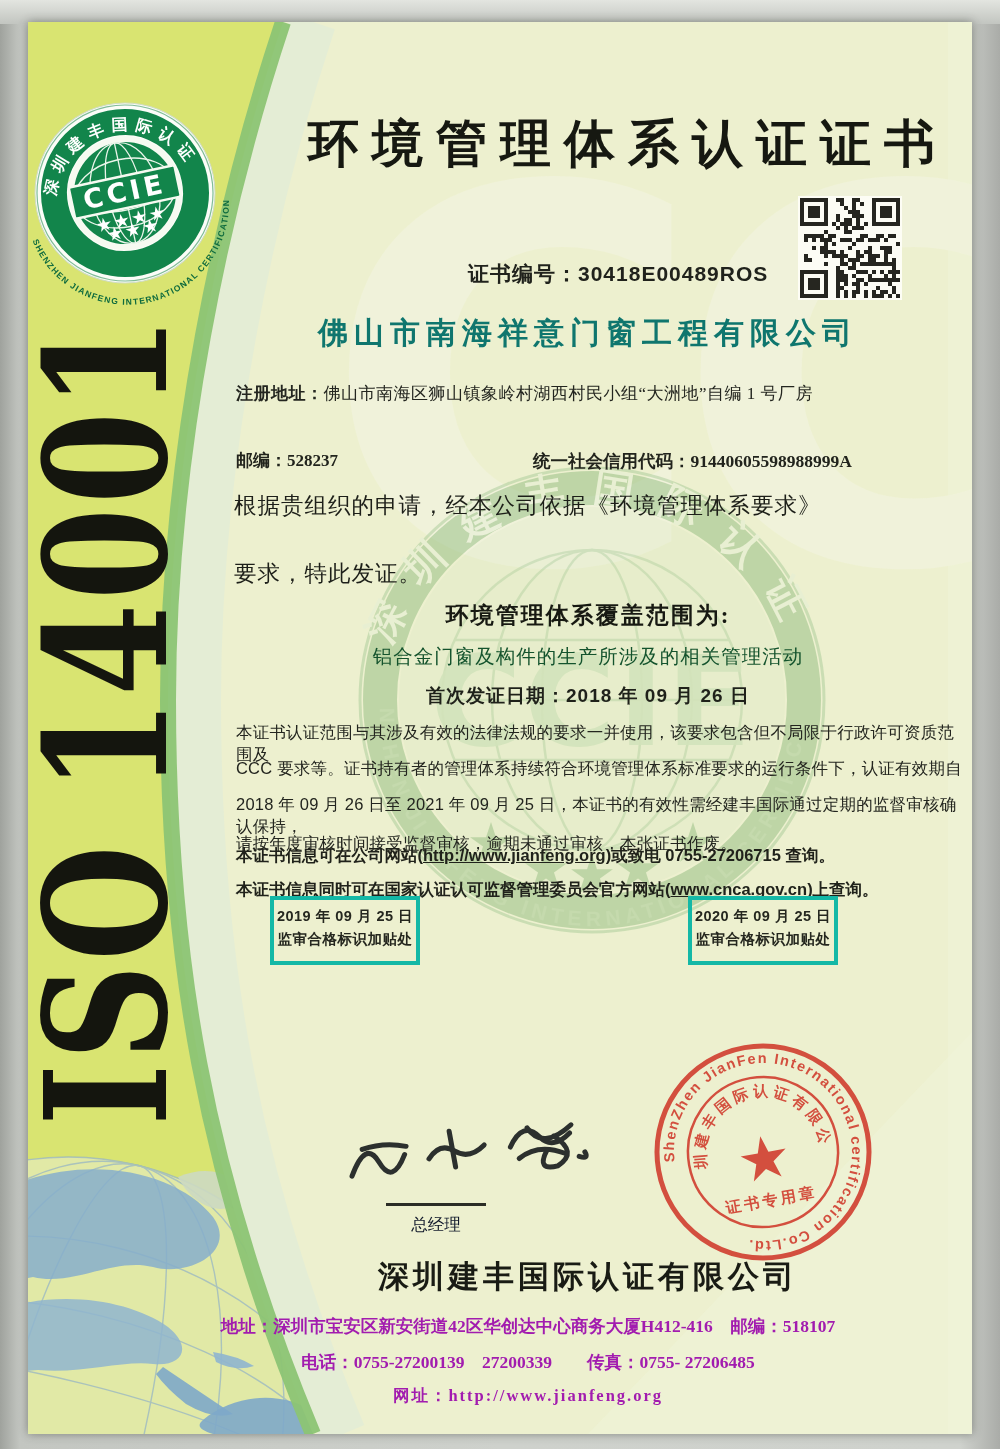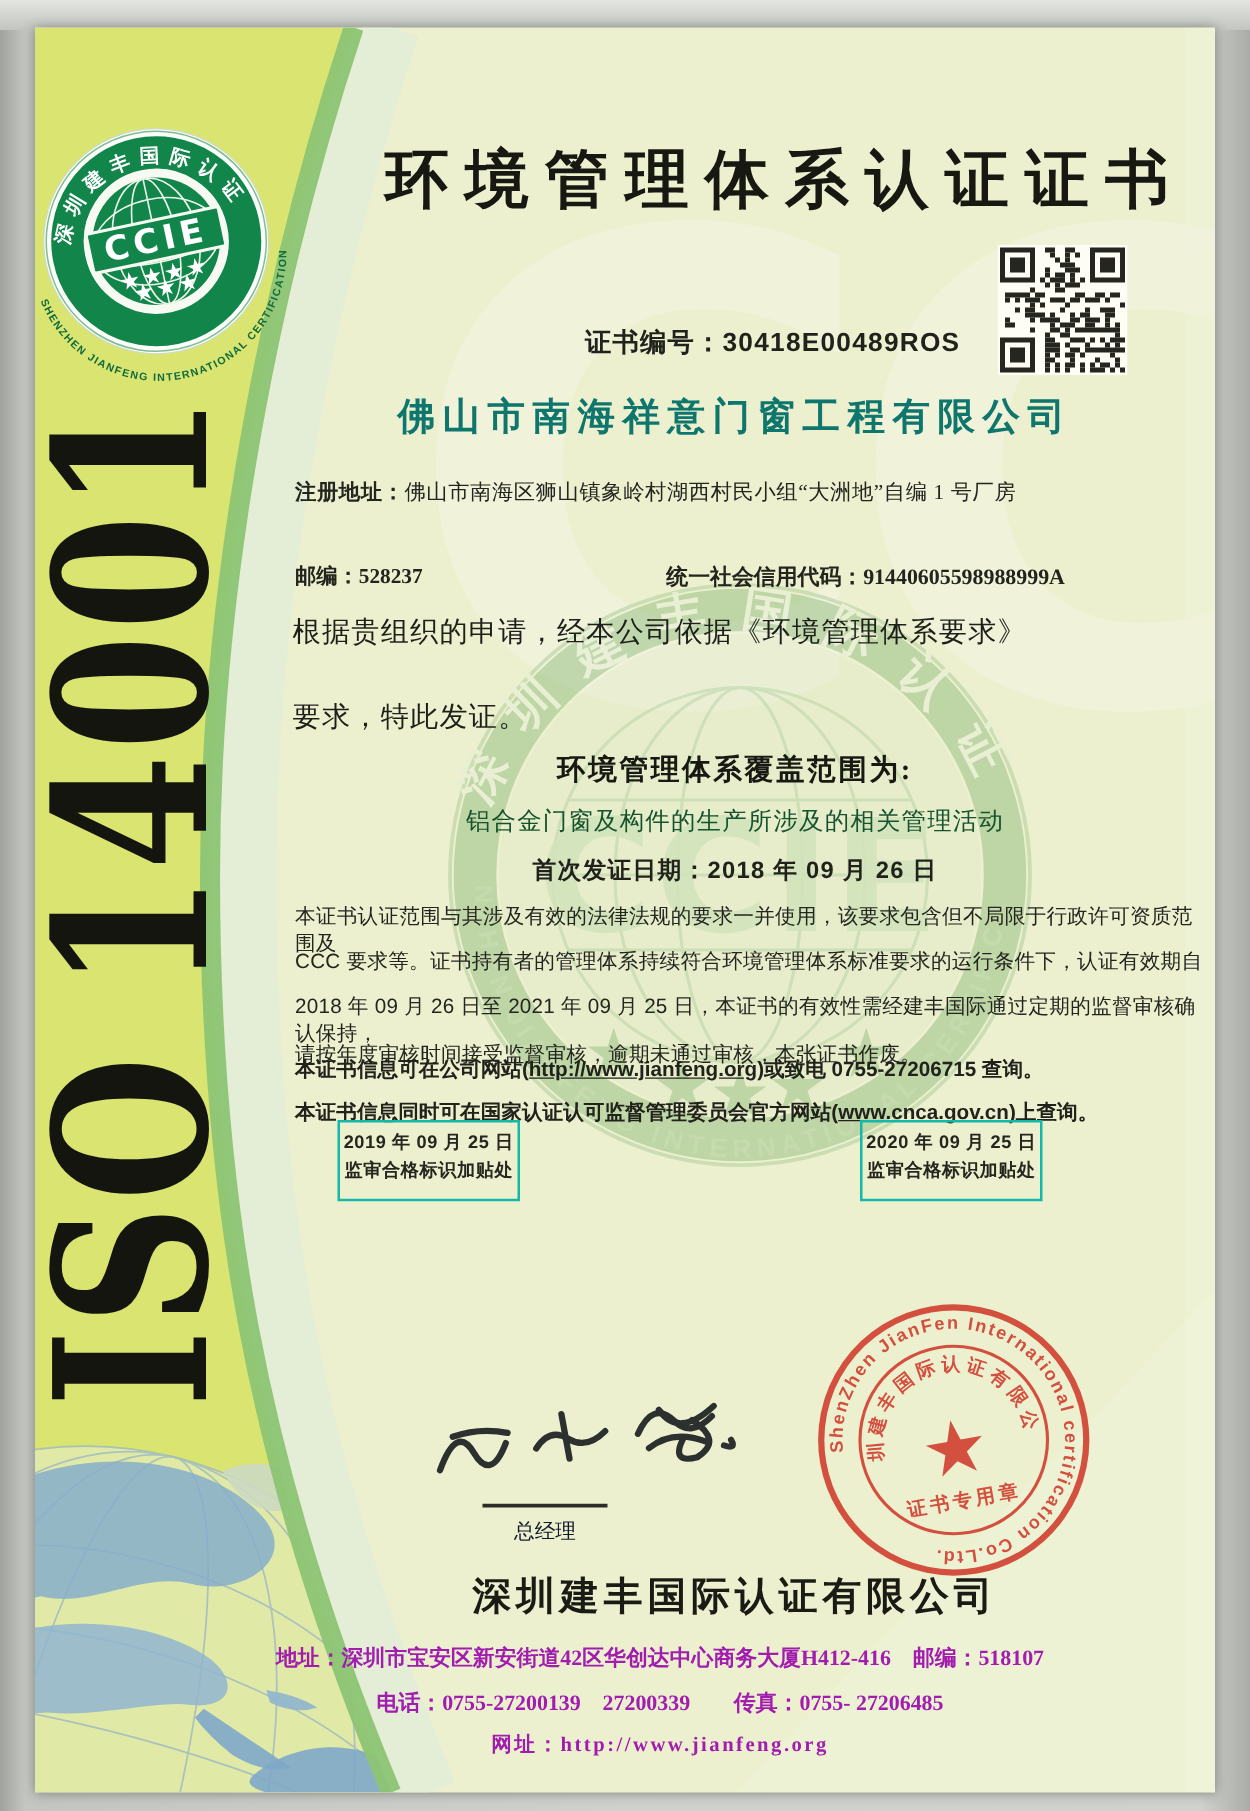--- a/index.html
+++ b/index.html
@@ -29,21 +29,21 @@
     letter-spacing:6px;color:#0f766e;}
   .addr{font-size:17px;color:#23251f;letter-spacing:.5px;}
   .lbl{font-weight:bold;}
   .para{font-size:22.5px;color:#1d1f19;letter-spacing:1px;}
   .scopehead{left:180px;top:578px;width:760px;font-size:23px;font-weight:bold;color:#171912;letter-spacing:2px;}
   .scopetext{left:180px;top:621px;width:760px;font-size:19.5px;color:#14532d;letter-spacing:1px;}
   .firstissue{left:180px;top:661px;width:760px;font-size:19px;font-weight:bold;color:#1f211a;letter-spacing:1px;}
   .term{left:208px;width:728px;font-size:16.5px;color:#23251f;letter-spacing:.2px;}
   .info{left:208px;font-size:16.5px;font-weight:bold;color:#20221b;}
   .link{text-decoration:underline;}
-  .auditbox{top:874px;width:142px;height:56px;border:2px solid #14b8a6;
+  .auditbox{top:874px;width:142px;height:56px;border:4px solid #14b8a6;
     text-align:center;padding-top:5px;box-sizing:content-box;}
   .auditbox div{font-size:14.5px;font-weight:bold;color:#25271f;line-height:23px;letter-spacing:.5px;}
   .divider{left:358px;top:1181px;width:100px;height:3px;background:#2b2d26;}
   .signer{left:330px;top:1192px;width:156px;text-align:center;font-size:16.5px;color:#0f172a;}
   .issuer{left:180px;top:1234px;width:760px;font-size:31px;font-weight:bold;letter-spacing:4px;color:#191b14;}
   .footline{left:60px;width:880px;font-weight:bold;color:#a21caf;}
   .iso-side{
     left:-331px;top:612px;width:820px;height:170px;line-height:170px;text-align:center;
     transform:rotate(-90deg) scale(1,1.28);
     font-family:"DejaVu Serif","Liberation Serif",serif;

